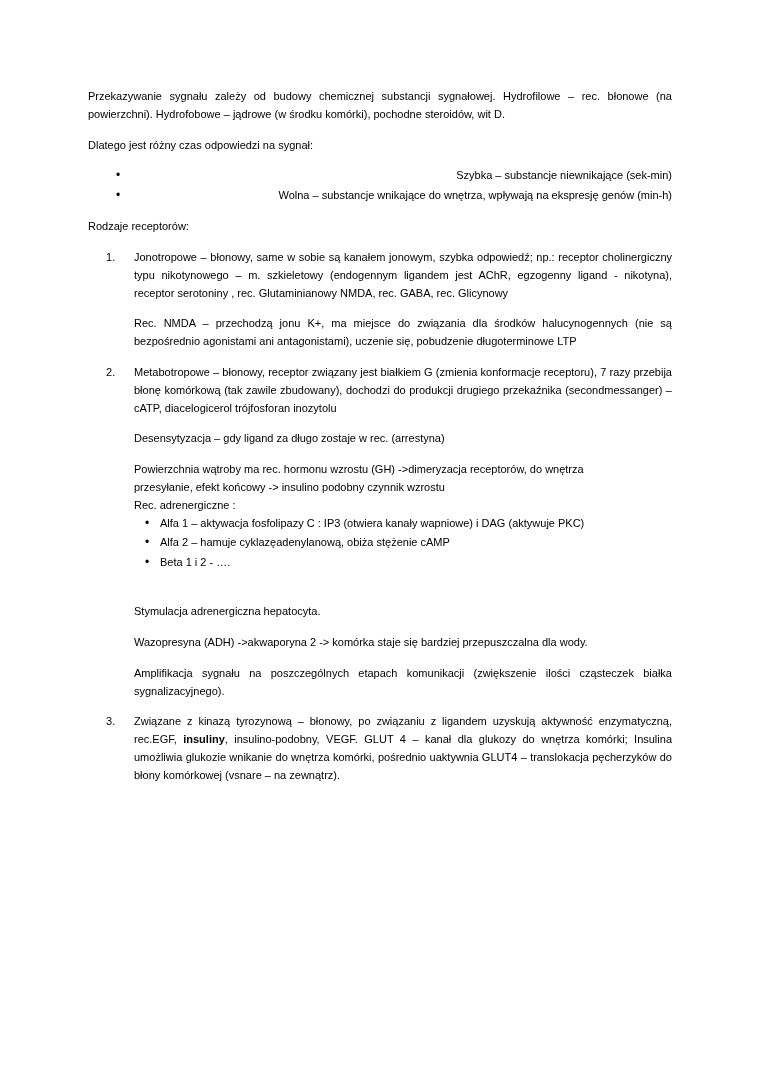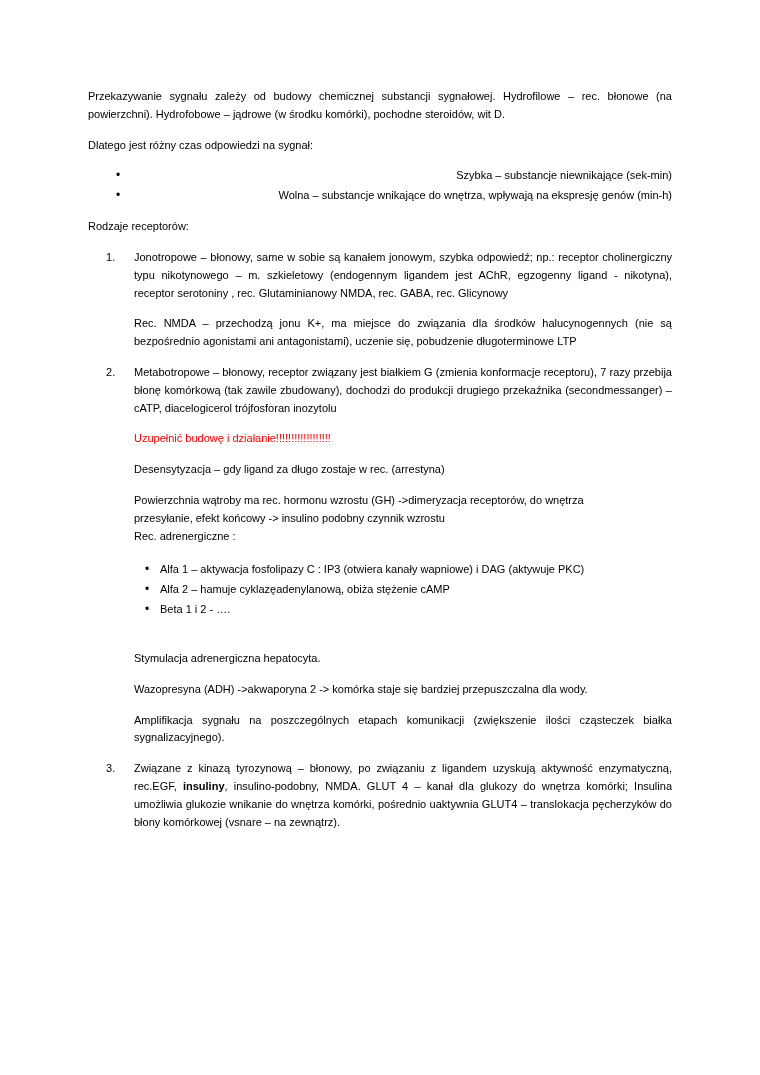--- a/index.html
+++ b/index.html
@@ -88,21 +88,21 @@
     content: "\2022";
     position: absolute;
     left: -15px;
     top: -1px;
     font-size: 12px;
   }
   b {
     font-weight: bold;
   }
   .nospace {
-    margin-bottom: 16px;
+    margin-bottom: 0;
   }
   .gap {
     height: 13px;
   }
 </style>
 </head>
 <body>
 
 <div class="page">
   <div class="doc-body">
@@ -126,21 +126,20 @@
         <span class="line">Rec. NMDA – przechodzą jonu K+, ma miejsce do związania dla środków halucynogennych</span>
         <span class="line">(nie są bezpośrednio agonistami ani antagonistami), uczenie się, pobudzenie</span>
         <span class="line">długoterminowe LTP</span>
       </li>
 
       <li class="numitem">
         <span class="line">Metabotropowe – błonowy, receptor związany jest białkiem G (zmienia konformacje receptoru), 7 razy przebija błonę komórkową (tak zawile zbudowany), dochodzi do produkcji drugiego przekaźnika (secondmessanger) –cATP, diacelogicerol trójfosforan inozytolu</span>
       </li>
 
       <div style="padding-left:46px;">
-        <p class="para"><span class="red">Uzupełnić budowę i działanie!!!!!!!!!!!!!!!!!!</span></p>
 
         <div class="blk">
           <span class="line">Desensytyzacja – gdy ligand za długo zostaje w rec. (arrestyna)</span>
         </div>
 
         <div class="blk nospace">
           <span class="line">Powierzchnia wątroby ma rec. hormonu wzrostu (GH) -&gt;dimeryzacja receptorów, do wnętrza</span>
           <span class="line">przesyłanie, efekt końcowy -&gt; insulino podobny czynnik wzrostu</span>
           <span class="line">Rec. adrenergiczne :</span>
         </div>
@@ -152,21 +151,21 @@
         </ul>
 
         <p class="para">Stymulacja adrenergiczna hepatocyta.</p>
 
         <p class="para">Wazopresyna (ADH) -&gt;akwaporyna 2 -&gt; komórka staje się bardziej przepuszczalna dla wody.</p>
 
         <p class="para">Amplifikacja sygnału na poszczególnych etapach komunikacji (zwiększenie ilości cząsteczek białka sygnalizacyjnego).</p>
       </div>
 
       <li class="numitem">
-        <span class="line"><span>Związane z kinazą tyrozynową – błonowy, po związaniu z ligandem uzyskują aktywność enzymatyczną, rec.EGF, </span><b>insuliny</b><span>, insulino-podobny, NMDA.</span></span>
+        <span class="line"><span>Związane z kinazą tyrozynową – błonowy, po związaniu z ligandem uzyskują aktywność enzymatyczną, rec.EGF, </span><b>insuliny</b><span>, insulino-podobny, VEGF.</span></span>
         <span class="line">GLUT 4 – kanał dla glukozy do wnętrza komórki;</span>
         <span class="line">Insulina umożliwia glukozie wnikanie do wnętrza komórki, pośrednio uaktywnia GLUT4 – translokacja pęcherzyków do błony komórkowej (vsnare – na zewnątrz).</span>
       </li>
 
     </ol>
 
   </div>
 </div>
 
 </body></html>

